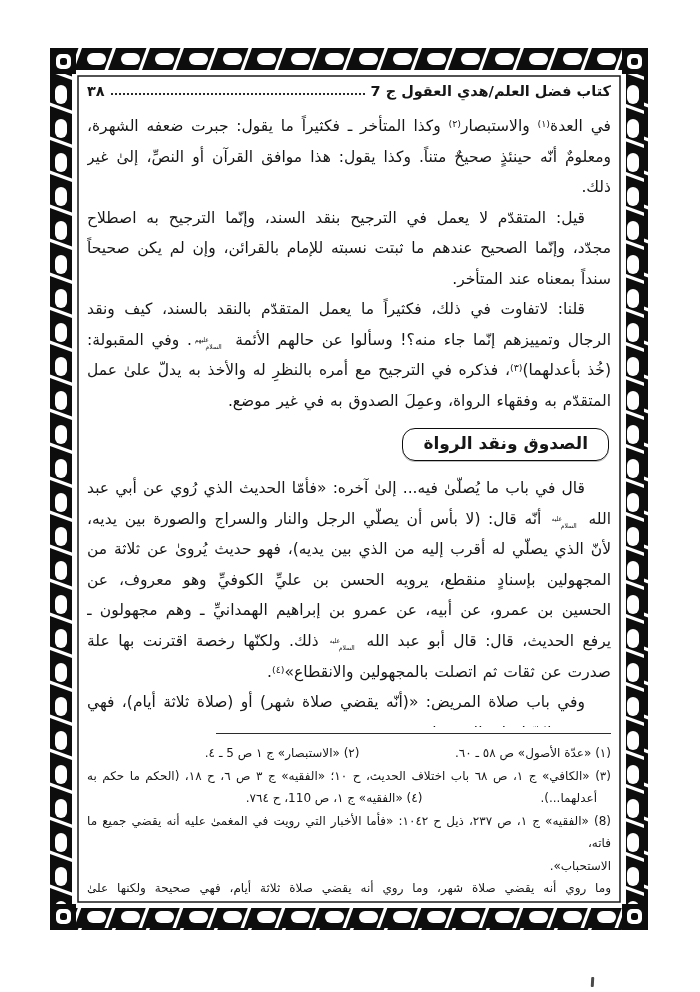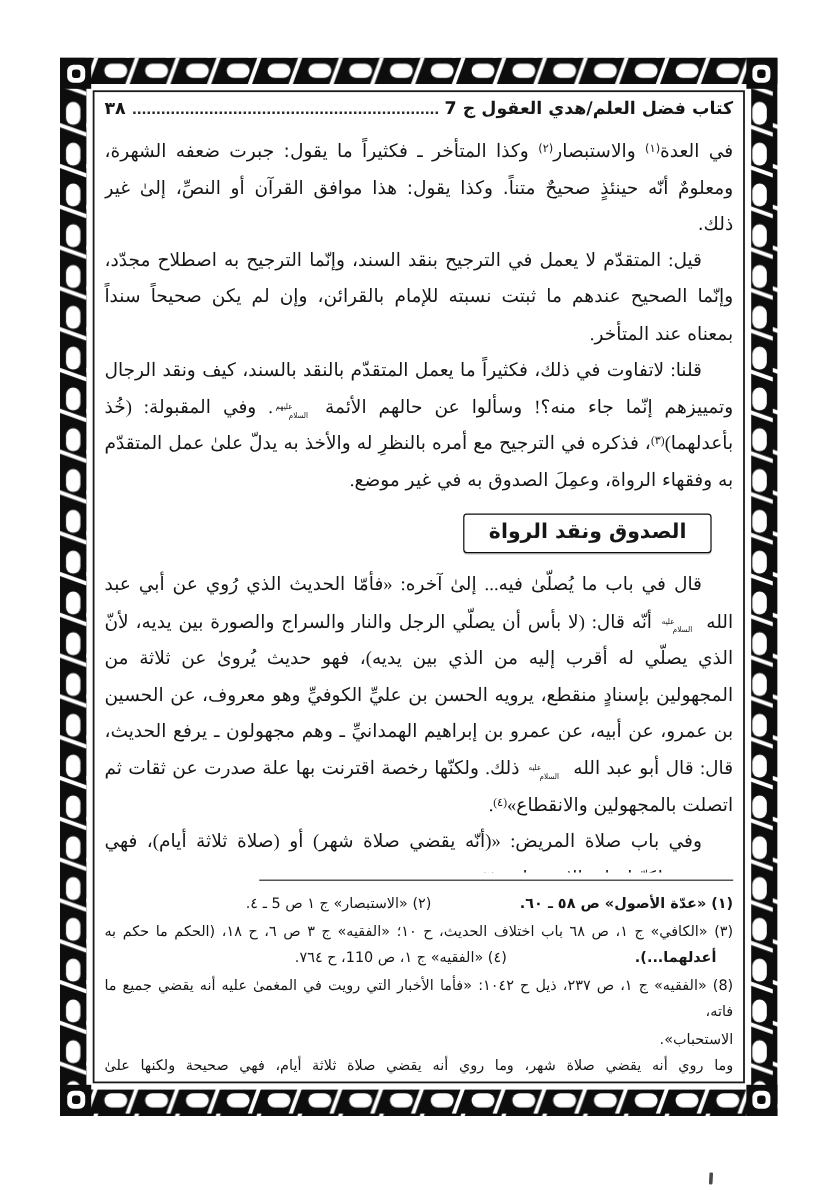--- a/index.html
+++ b/index.html
@@ -30,52 +30,52 @@
     border-bottom:2px dotted #2a2a2a;
     margin:0 6px 4px 6px;
   }
   .header-page{white-space:nowrap;}
   .body-area{flex:1 1 auto;overflow:hidden;}
   .para{
     font-size:15.5px;line-height:1.97;
     text-align:justify;margin:0;
     word-spacing:1px;
   }
-  .para.indent{text-indent:26px;font-family:Liberation Serif, serif;}
+  .para.indent{text-indent:26px;}
   sup.fnref{
     font-size:9.5px;line-height:0;vertical-align:4px;
     letter-spacing:-0.5px;
   }
   .hon{
     display:inline-block;font-size:6.5px;line-height:1.05;
     vertical-align:-4px;text-align:center;
     transform:scaleX(.92);margin:0 1px;
   }
   .heading-box{
     display:inline-block;
-    border:1.6px solid #0c0c0c;border-radius:3px;
+    border:1.6px solid #0c0c0c;border-radius:13px;
     padding:4px 20px 7px 20px;
-    margin:12px 18px 12px 0;
+    margin:12px 2px 12px 0;
     font-size:17px;font-weight:bold;
     box-shadow:0 1px 0 rgba(0,0,0,.25);
   }
   .heading-wrap{text-align:right;}
   .footnotes{flex:none;margin-top:6px;}
   .fn-sep{
     border:0;border-top:1.6px solid #2b2b2b;
     width:395px;margin:0 0 8px 0;   
   }
   .fn-line{
     font-size:12px;line-height:1.88;
     text-align:justify;text-align-last:justify;
     word-spacing:0.5px;
   }
   .fn-line.noj{text-align:right;text-align-last:right;}
   .fn-pair{display:flex;direction:rtl;font-size:12px;line-height:1.88;}
-  .fn-pair .cell-right{white-space:nowrap;font-weight:bold;}
+  .fn-pair .cell-right{white-space:nowrap;}
   .fn-pair.first .cell-right{flex:0 0 48%;}
   .fn-pair.mid .cell-right{flex:0 0 36%;padding-right:14px;box-sizing:border-box;}
   .fn-pair .cell-left{white-space:nowrap;}
   .stray-mark{
     position:absolute;left:591px;top:977px;width:2.5px;height:10px;
     background:#4a4a4a;transform:rotate(3deg);border-radius:1px;
   }
 </style>
 </head>
 <body>

